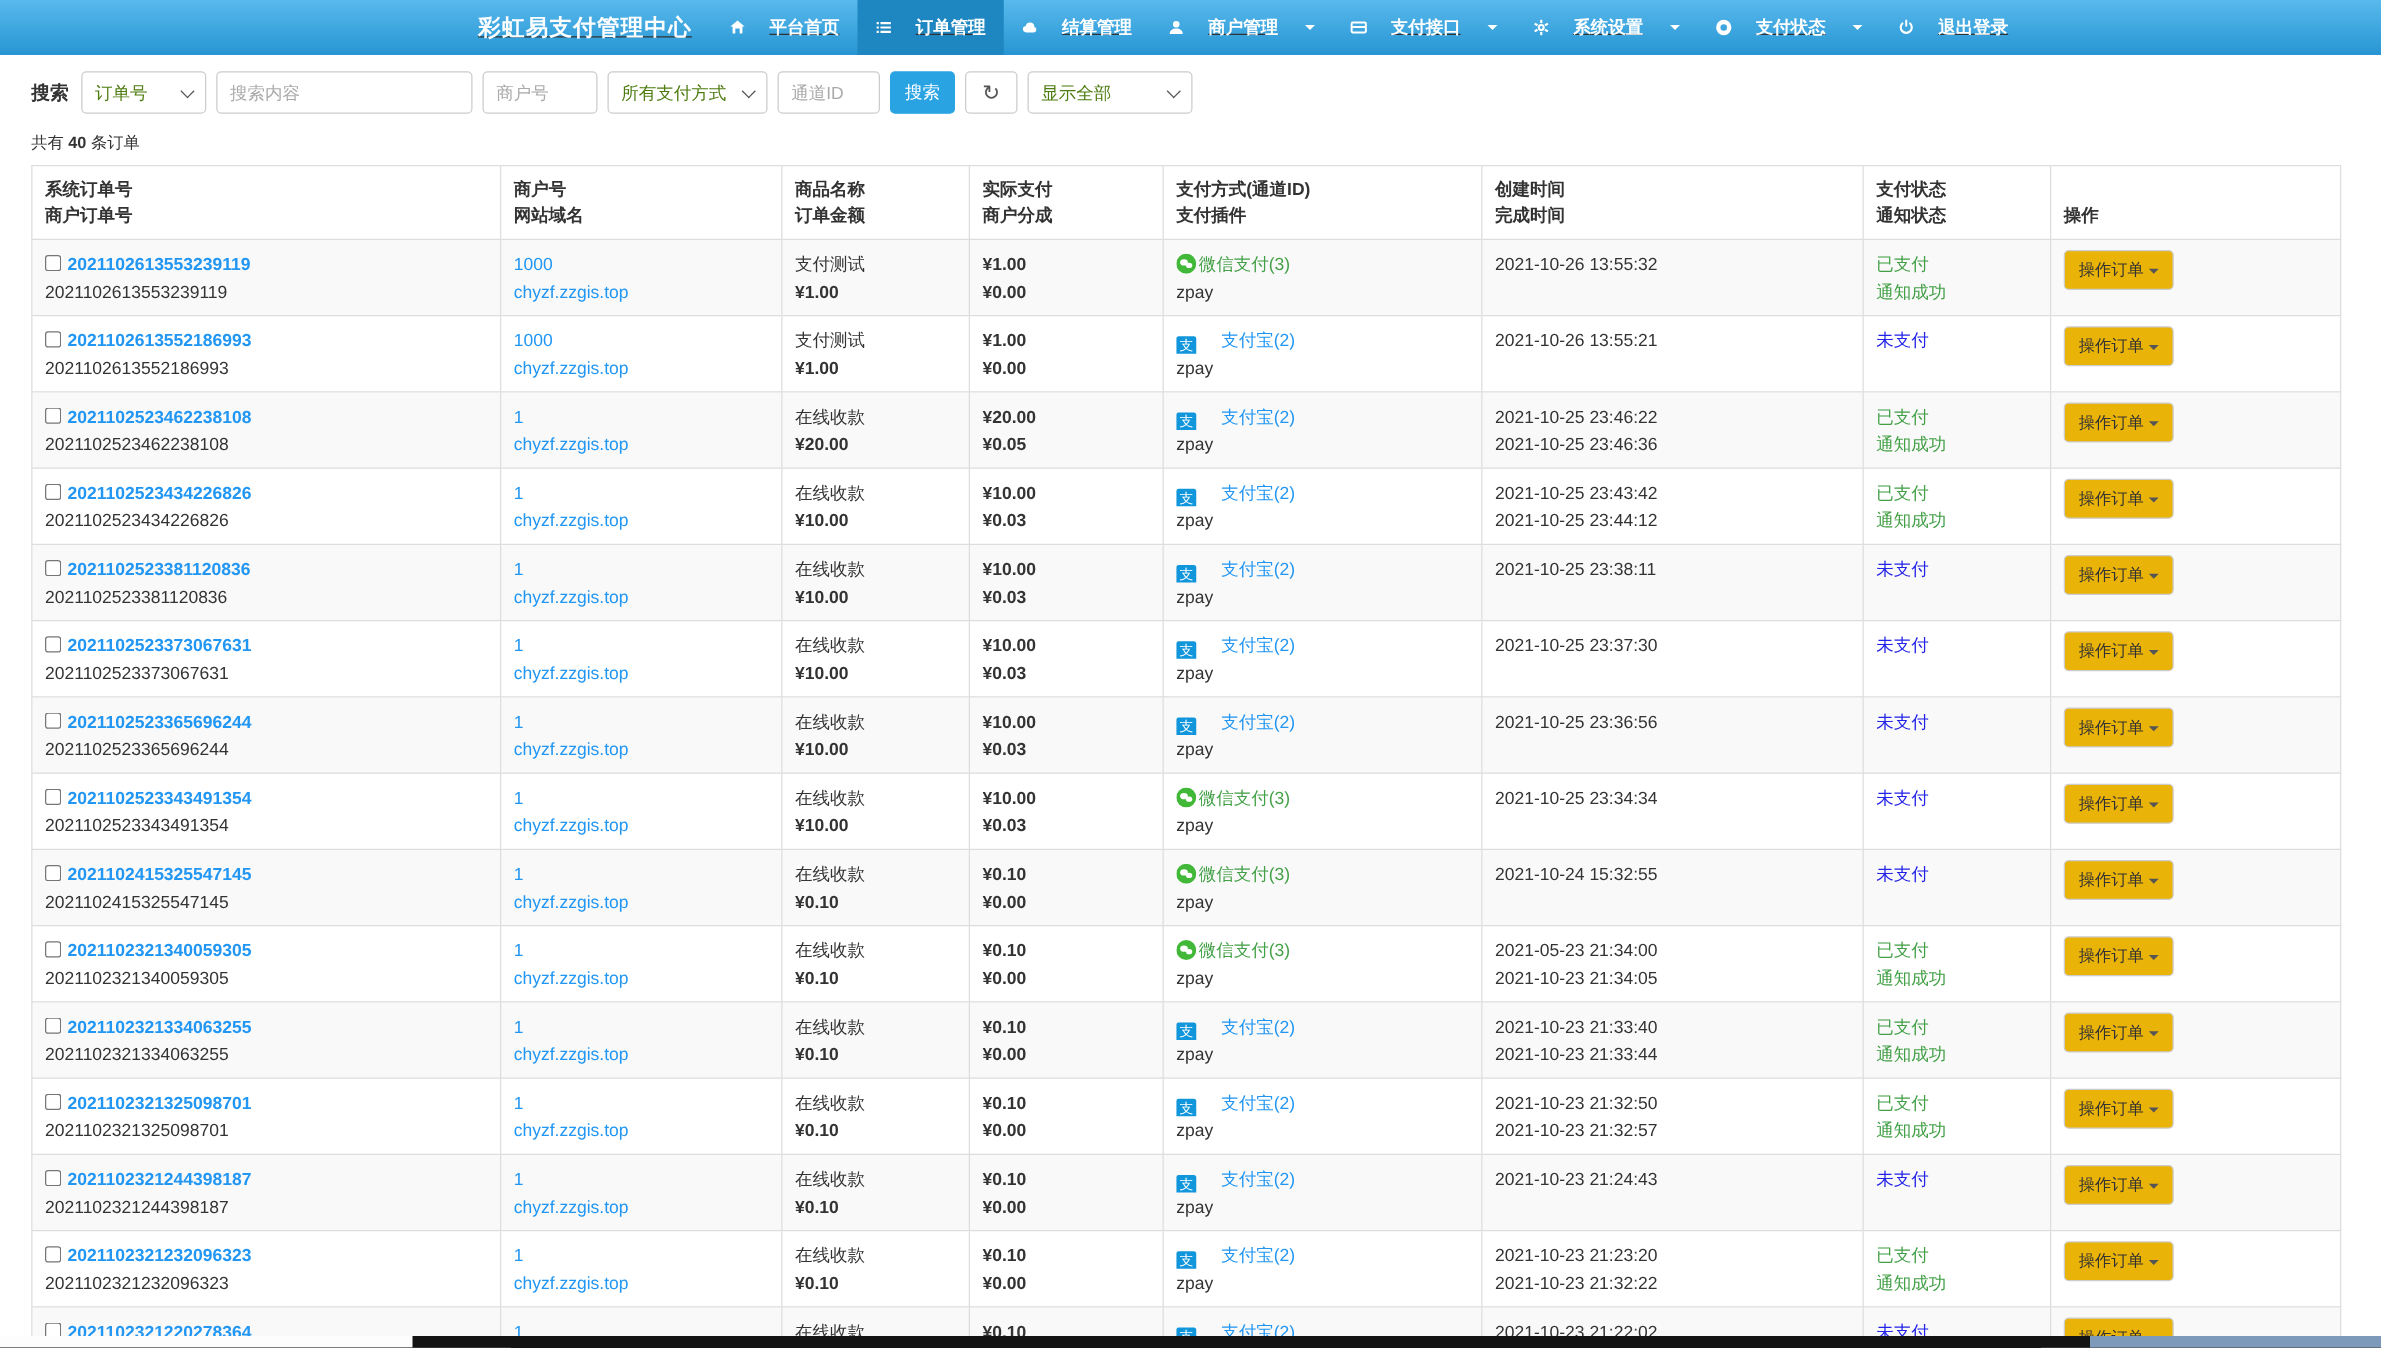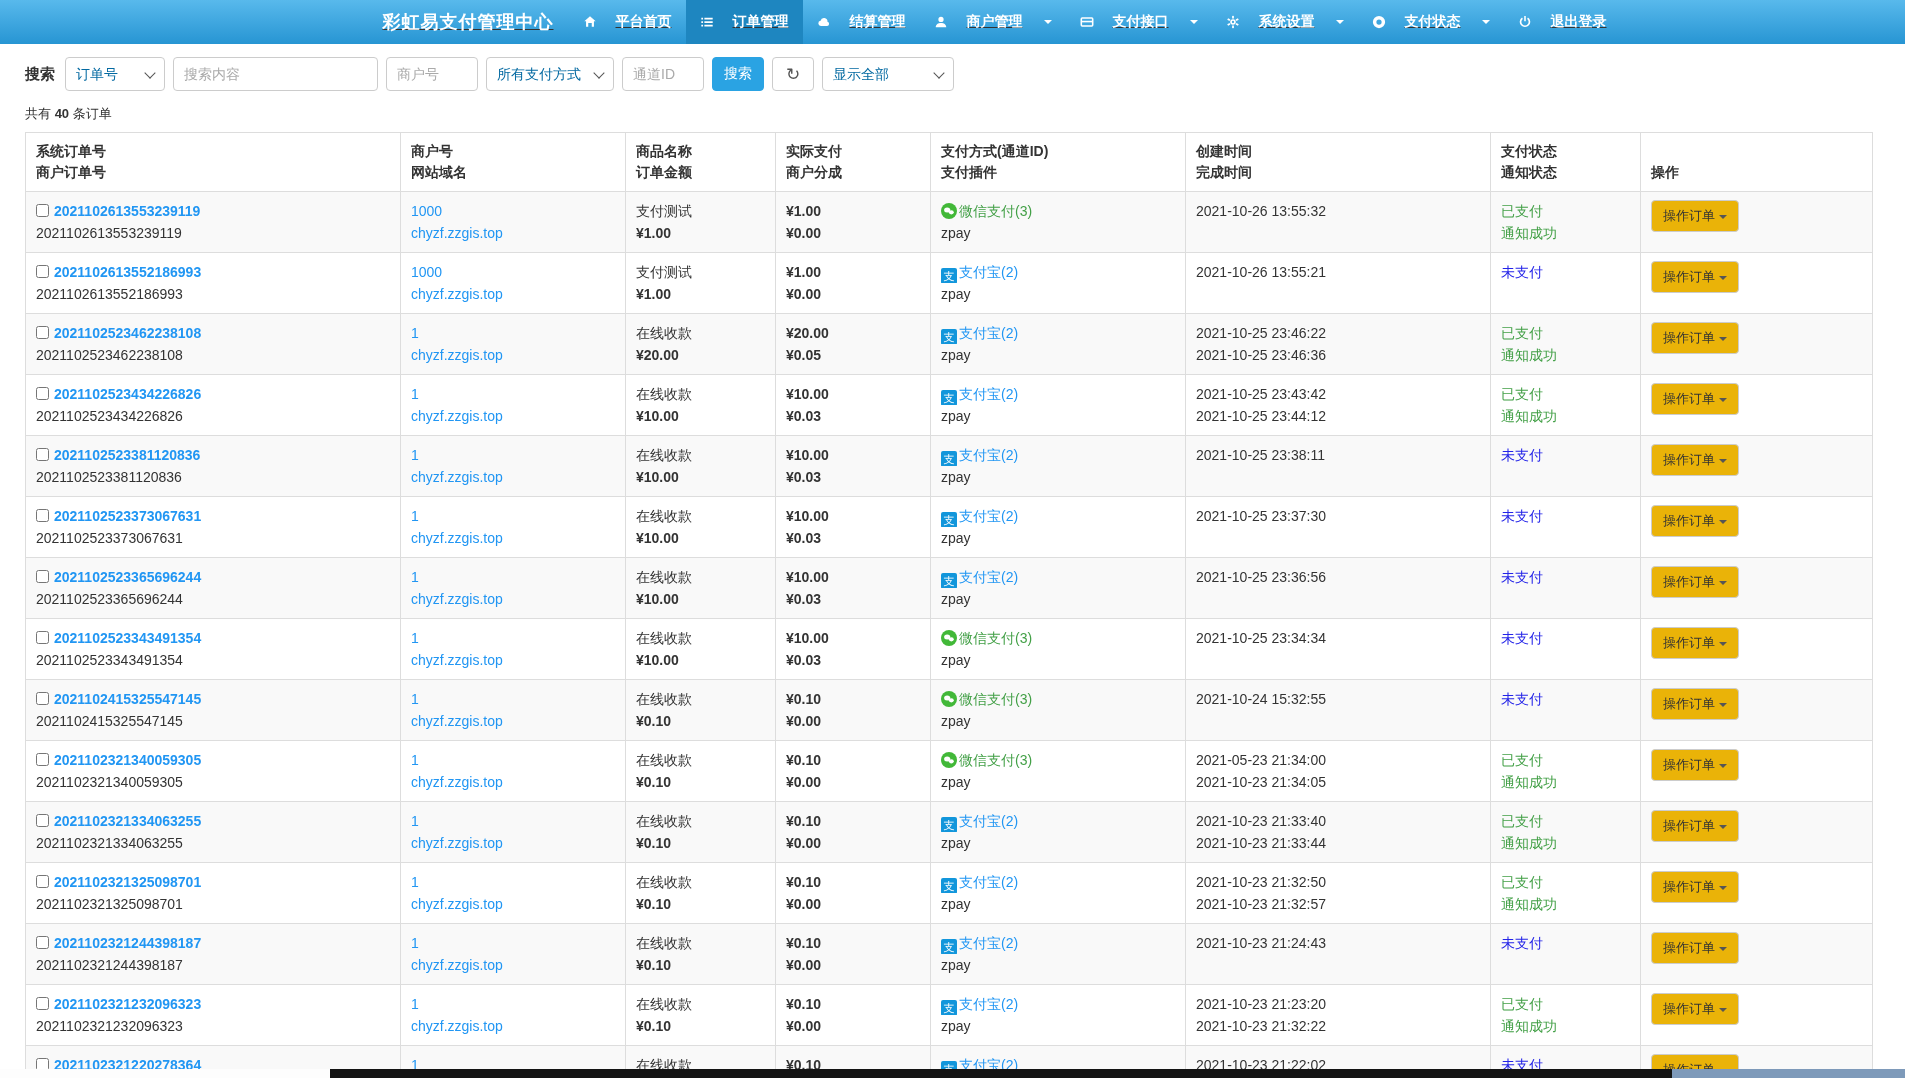--- a/index.html
+++ b/index.html
@@ -16,21 +16,21 @@
   .nav-item.active { background:var(--c-nav-active,#1e86c0); }
   .nav-icon { display:inline-flex; width:14px; height:14px; }
   .nav-icon svg { width:14px; height:14px; }
   .caret { display:inline-block; width:0; height:0; border-left:4px solid transparent;
     border-right:4px solid transparent; border-top:4px solid #fff; margin-left:2px; }
 
   
   .search-bar { display:flex; align-items:center; gap:8px; margin:13px 0 0 25px; }
   .search-label { font-size:15px; font-weight:bold; color:#333; margin-right:2px; }
   .inp, .sel-wrap select, .btn { height:34px; font-size:14px; border:1px solid #ccc; border-radius:4px;
-    background:#fff; color:#0369a1; font-family:inherit; }
+    background:#fff; color:#4d7c0f; font-family:inherit; }
   .inp { padding:0 10px; }
   .inp::placeholder { color:#aaa; }
   .sel-wrap { position:relative; display:inline-block; }
   .sel-wrap select { -webkit-appearance:none; appearance:none; width:100%; padding:0 26px 0 10px; cursor:pointer; }
   .sel-wrap::after { content:""; position:absolute; right:11px; top:12px; width:7px; height:7px;
     border-right:1.6px solid #555; border-bottom:1.6px solid #555; transform:rotate(45deg); pointer-events:none; }
   .w95{width:100px} .w200{width:205px} .w90{width:92px} .w122{width:128px} .w80{width:82px} .w130{width:132px}
   .btn { cursor:pointer; }
   .btn-search { width:52px; background:var(--c-accent,#2aa3e3); border-color:var(--c-accent,#2aa3e3); color:#fff; }
   .btn-refresh { width:42px; font-size:17px; color:#555; line-height:1; }
@@ -48,21 +48,21 @@
   td .line { line-height:22px; height:22px; white-space:nowrap; overflow:hidden; }
   a { color:var(--c-link,#2196f3); text-decoration:none; cursor:pointer; }
   .order-link { font-weight:bold; }
   .amount { font-weight:bold; }
   .chk { width:13px; height:13px; vertical-align:-1px; margin-right:5px; cursor:pointer; }
   .pay-ico { display:inline-block; width:16px; height:16px; vertical-align:-3px; margin-right:2px; }
   .pay-ico svg { width:16px; height:16px; }
   .alipay-ico { display:inline-block; width:16px; height:16px; border-radius:2px; background:var(--c-alipay,#1296db);
     color:#fff; font-size:11px; line-height:16px; text-align:center; vertical-align:-3px; margin-right:2px; }
   .method-label.wechat { color:var(--c-green,#43a047); }
-  .method-label.alipay { color:var(--c-link,#2196f3); }
+  .method-label.alipay { color:var(--c-link,#2196f3);margin-left:18px; }
   .status-paid { color:var(--c-green,#43a047); }
   .status-unpaid { color:var(--c-blue,#2323e8); }
   .notify { color:var(--c-green,#43a047); }
   .action-btn { height:32px; padding:0 11px; border:1px solid #ccc; border-radius:4px; background:#eab308;
     font-size:13px; color:#333; cursor:pointer; font-family:inherit; white-space:nowrap; }
   .action-btn .caret-dark { display:inline-block; width:0; height:0; border-left:4px solid transparent;
     border-right:4px solid transparent; border-top:4px solid #555; margin-left:4px; vertical-align:1px; }
 
   
   .hscroll { position:fixed; left:0; bottom:0; width:1905px; height:9px; background:#fdfdfd; }

